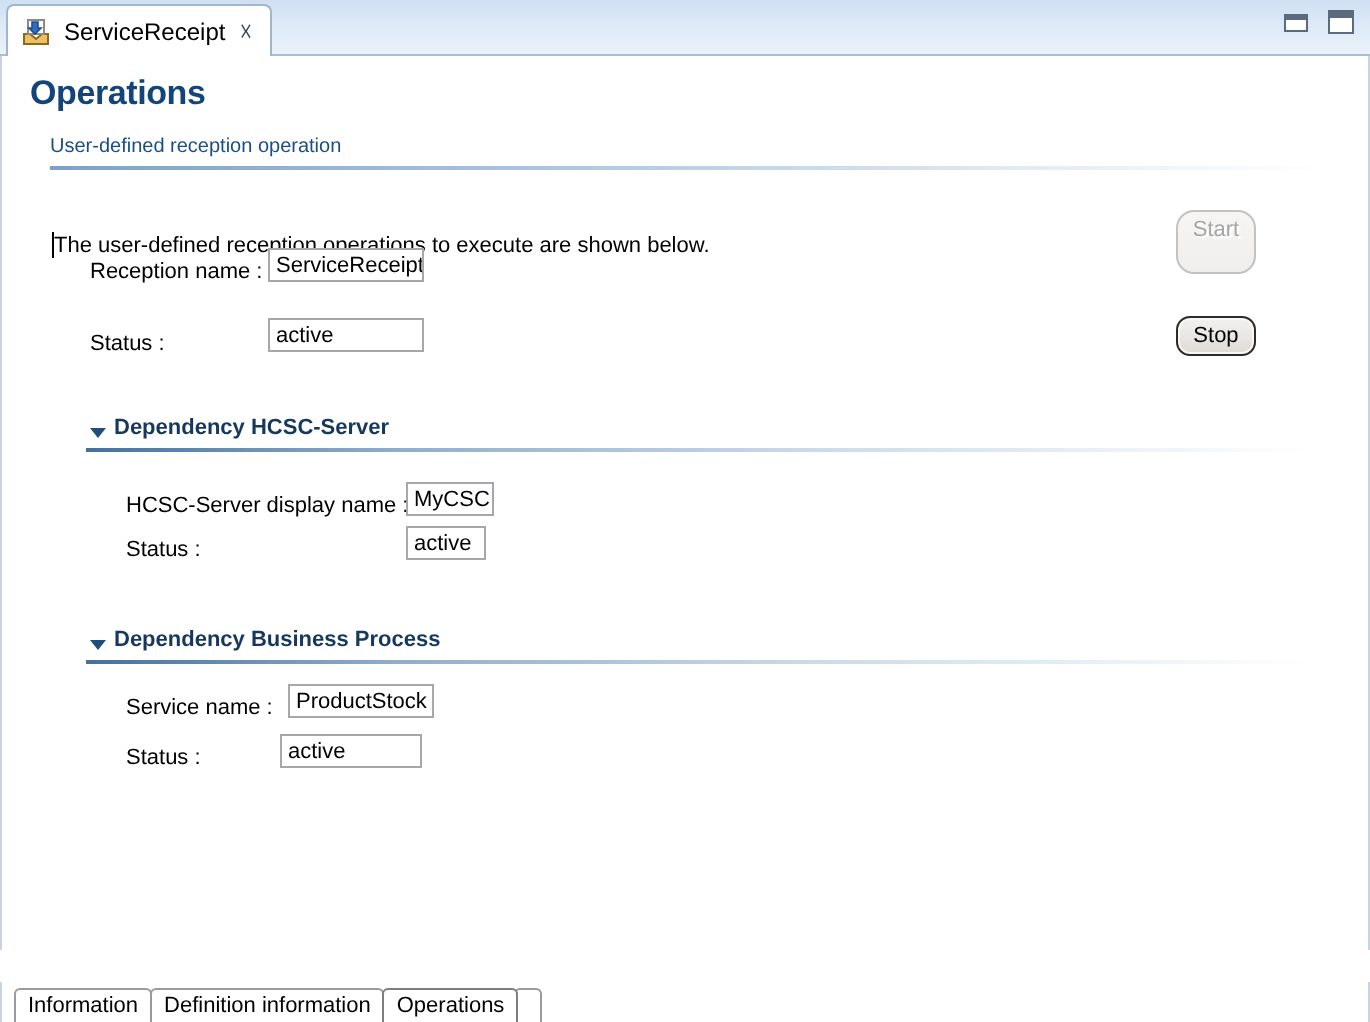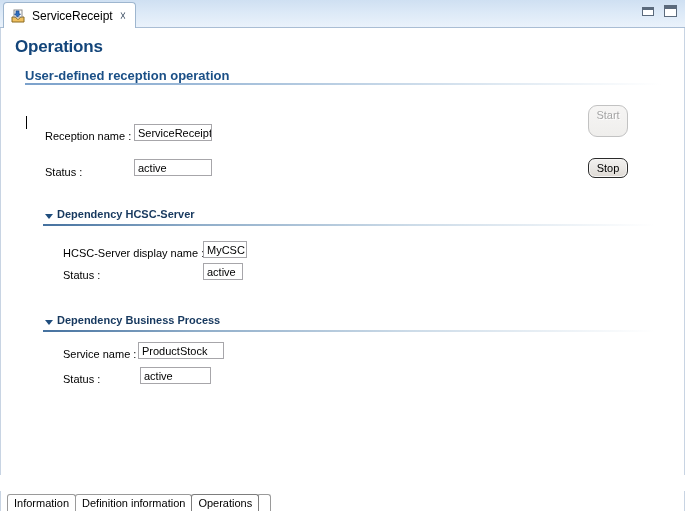--- a/index.html
+++ b/index.html
@@ -110,22 +110,22 @@
     left: 14px; top: 9px;
     font-size: 17px;
     font-weight: bold;
     color: #13457a;
     letter-spacing: -0.2px;
   }
 
   
   .section-head {
     position: absolute;
-    font-size: 13px;
-    font-weight: bold;
+    font-size: 10px;
+    font-weight: normal;
     color: #1a4f86;
   }
   .section-rule {
     position: absolute;
     height: 2px;
     background: linear-gradient(to right, #7ba1cb 0%, #aec6de 40%, #dfe9f2 75%, #ffffff 100%);
   }
 
   .desc-text {
     position: absolute;
@@ -296,20 +296,21 @@
   </div>
 
   <div class="form-body">
 
     <div class="page-title">Operations</div>
 
     <div class="section-head" style="left:24px; top:40px;">User-defined reception operation</div>
     <div class="section-rule" style="left:24px; top:55px; width:636px;"></div>
 
     <div class="caret"></div>
+    <div class="desc-text">The user-defined reception operations to execute are shown below.</div>
 
     <div class="lbl" style="left:44px; top:102px;">Reception name :</div>
     <div class="txtfield" style="left:133px; top:96px; width:78px;">ServiceReceipt</div>
 
     <div class="lbl" style="left:44px; top:138px;">Status :</div>
     <div class="txtfield" style="left:133px; top:131px; width:78px;">active</div>
 
     <div class="btn disabled" style="left:587px; top:77px; width:40px; height:32px;border-radius:9px;">Start</div>
     <div class="btn focused" style="left:587px; top:130px; width:40px; height:20px;border-radius:7px;">Stop</div>
 
@@ -321,21 +322,21 @@
     <div class="txtfield" style="left:202px; top:213px; width:44px;">MyCSC</div>
 
     <div class="lbl" style="left:62px; top:241px;">Status :</div>
     <div class="txtfield" style="left:202px; top:235px; width:40px;">active</div>
 
     <span class="twisty" style="left:44px; top:292px;"></span>
     <div class="dep-head" style="left:56px; top:286px;">Dependency Business Process</div>
     <div class="dep-rule" style="left:42px; top:302px; width:612px;"></div>
 
     <div class="lbl" style="left:62px; top:320px;">Service name :</div>
-    <div class="txtfield" style="left:137px; top:314px; width:86px;">ProductStock</div>
+    <div class="txtfield" style="left:143px; top:314px; width:73px;text-align:center;">ProductStock</div>
 
     <div class="lbl" style="left:62px; top:345px;">Status :</div>
     <div class="txtfield" style="left:139px; top:339px; width:71px;">active</div>
 
   </div>
 
   <div class="bottom-strip">
     <div class="btab-underline"></div>
     <div class="btab-underline2"></div>
     <div class="btab-row">

